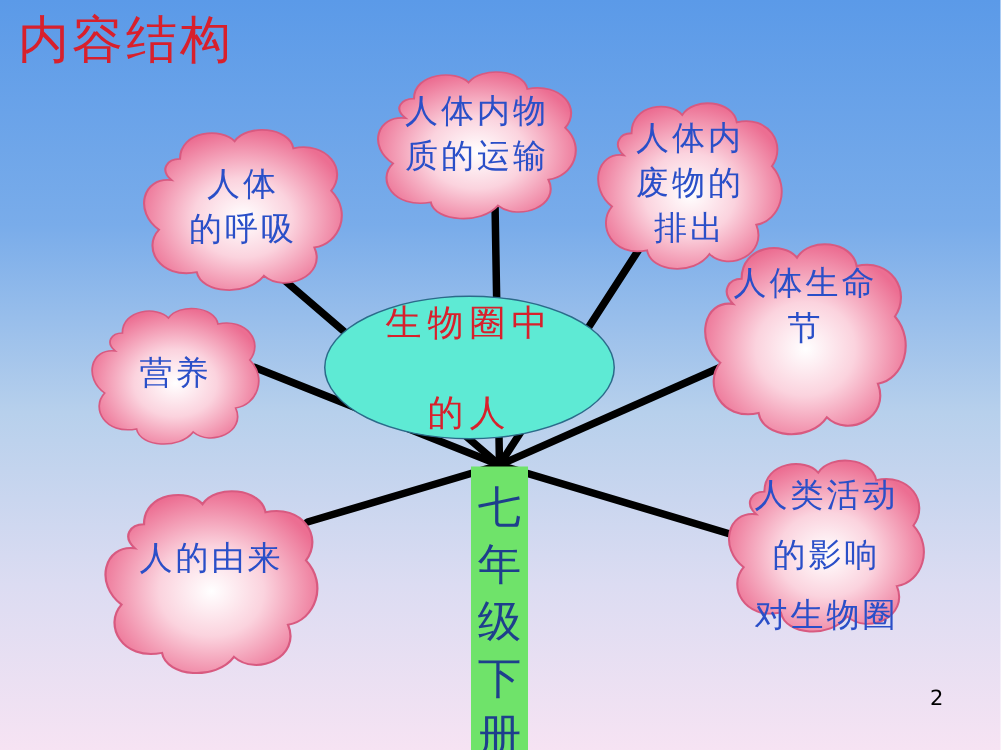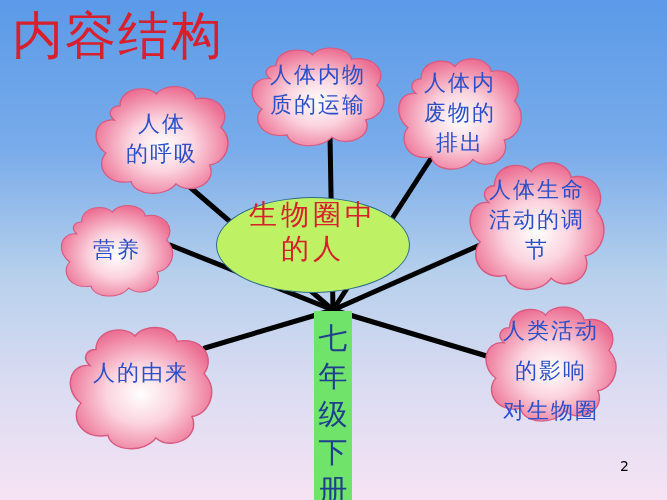--- a/index.html
+++ b/index.html
@@ -1,24 +1,24 @@
 <!DOCTYPE html>
 <html><head>
 <meta charset="utf-8">
 <style>
   html, body { margin:0; padding:0; }
   body { width:667px; height:500px; overflow:hidden; position:relative;
     font-family: "DejaVu Sans", sans-serif;
     background: linear-gradient(to bottom, #5b9ae8 0%, #79acea 30%, #b7d0ec 55%, #dcdcf2 78%, #f6e3f3 100%); }
-  .title { position:absolute; left:12px; top:10px; font-size:51px; color:#d8202c; letter-spacing:2px; line-height:1; }
+  .title { position:absolute; left:12px; top:10px; font-size:34px; color:#d8202c; letter-spacing:2px; line-height:1; }
   svg.lines { position:absolute; left:0; top:0; }
   .cloud { position:absolute; }
   .cloud svg { position:absolute; left:0; top:0; width:100%; height:100%; overflow:visible; }
   .cloud .txt { position:absolute; left:0; top:0; width:100%; height:100%; display:flex; flex-direction:column; justify-content:center; align-items:center; color:#2a4fc8; font-size:22px; line-height:30px; letter-spacing:2px; }
-  .hub { position:absolute; left:216px; top:197px; width:192px; height:94px; border-radius:50%; background:#bef264; border:1.5px solid #2b6b8a; display:flex; flex-direction:column; justify-content:flex-start; align-items:center; color:#d8202c; font-size:28px; line-height:34px; letter-spacing:4px; }
+  .hub { position:absolute; left:216px; top:197px; width:192px; height:94px; border-radius:50%; background:#5eead4; border:1.5px solid #2b6b8a; display:flex; flex-direction:column; justify-content:space-between; align-items:center; color:#d8202c; font-size:24px; line-height:34px; letter-spacing:4px; }
   .stem { position:absolute; left:314px; top:311px; width:38px; height:189px; background:#6fe36a; display:flex; flex-direction:column; align-items:center; color:#1e3f8c; font-size:29px; line-height:38px; padding-top:8px; box-sizing:border-box; }
   .pageno { position:absolute; left:620px; top:458px; font-size:14px; color:#000; }
 </style>
 </head>
 <body>
 
 <div class="title">内容结构</div>
 
 <svg class="lines" width="667" height="500">
   <g stroke="#000" stroke-width="5" stroke-linecap="round">
@@ -52,21 +52,21 @@
 <div class="cloud" style="left:248px;top:42px;width:140px;height:108px;">
   <svg viewBox="0 0 100 100" preserveAspectRatio="none">
     <path d="M20,22 C20,6 40,4 46,12 C52,2 72,4 74,16 C90,12 100,28 92,40 C102,52 96,70 84,72 C90,88 70,98 60,88 C52,100 30,98 28,86 C10,90 2,72 10,62 C-2,52 2,32 16,34 C10,28 14,22 20,22 Z" fill="url(#cg)" stroke="#d85a80" stroke-width="1"></path>
   </svg>
   <div class="txt" style="justify-content:flex-start;padding-top:18px;box-sizing:border-box;">
       <span>人体内物</span>
       <span>质的运输</span>
     </div>
 </div>
 
-<div class="cloud" style="left:395px;top:52px;width:130px;height:122px;text-align:center;">
+<div class="cloud" style="left:395px;top:62px;width:130px;height:122px;text-align:center;">
   <svg viewBox="0 0 100 100" preserveAspectRatio="none">
     <path d="M20,22 C20,6 40,4 46,12 C52,2 72,4 74,16 C90,12 100,28 92,40 C102,52 96,70 84,72 C90,88 70,98 60,88 C52,100 30,98 28,86 C10,90 2,72 10,62 C-2,52 2,32 16,34 C10,28 14,22 20,22 Z" fill="url(#cg)" stroke="#d85a80" stroke-width="1"></path>
   </svg>
   <div class="txt">
       <span>人体内</span>
       <span>废物的</span>
       <span>排出</span>
     </div>
 </div>
 
@@ -78,21 +78,20 @@
       <span>营养</span>
     </div>
 </div>
 
 <div class="cloud" style="left:466px;top:155px;width:142px;height:140px;">
   <svg viewBox="0 0 100 100" preserveAspectRatio="none">
     <path d="M20,22 C20,6 40,4 46,12 C52,2 72,4 74,16 C90,12 100,28 92,40 C102,52 96,70 84,72 C90,88 70,98 60,88 C52,100 30,98 28,86 C10,90 2,72 10,62 C-2,52 2,32 16,34 C10,28 14,22 20,22 Z" fill="url(#cg)" stroke="#d85a80" stroke-width="1"></path>
   </svg>
   <div class="txt" style="justify-content:flex-start;padding-top:20px;box-sizing:border-box;">
       <span>人体生命</span>
-      <span>活动的调</span>
       <span>节</span>
     </div>
 </div>
 
 <div class="cloud" style="left:66px;top:320px;width:150px;height:134px;">
   <svg viewBox="0 0 100 100" preserveAspectRatio="none">
     <path d="M20,22 C20,6 40,4 46,12 C52,2 72,4 74,16 C90,12 100,28 92,40 C102,52 96,70 84,72 C90,88 70,98 60,88 C52,100 30,98 28,86 C10,90 2,72 10,62 C-2,52 2,32 16,34 C10,28 14,22 20,22 Z" fill="url(#cg)" stroke="#d85a80" stroke-width="1"></path>
   </svg>
   <div class="txt" style="justify-content:flex-start;padding-top:38px;box-sizing:border-box;">
       <span>人的由来</span>

